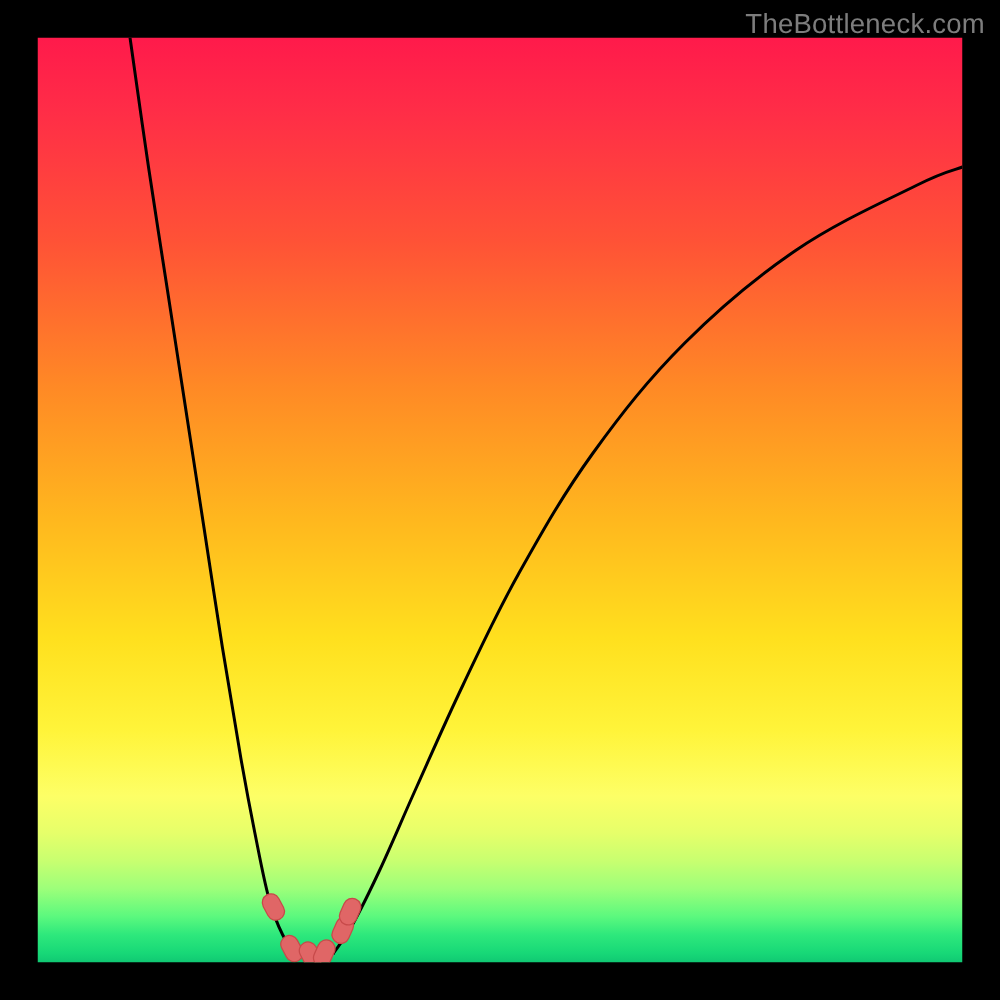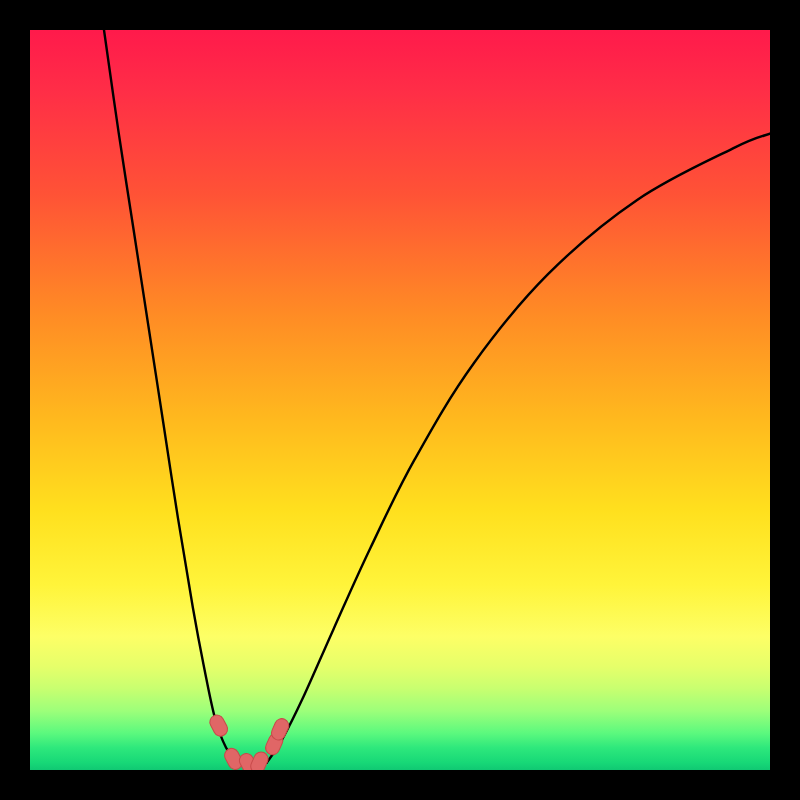--- a/index.html
+++ b/index.html
@@ -59,20 +59,21 @@
     color: #7d7d7d;
     font-size: 22px;
     letter-spacing: 0.2px;
     user-select: none;
   }
 </style>
 </head>
 <body>
 
 <div class="frame">
+  <div class="watermark">TheBottleneck.com</div>
   <div class="plot-area">
     <div class="gradient"></div>
     <svg class="curve" viewBox="0 0 740 740" preserveAspectRatio="none">
       <g id="curve-group">
           <path d="M 74.00 0.00 C 76.66 18.65, 83.47 67.64, 88.80 103.60 C 94.13 139.56, 98.27 165.17, 103.60 199.80 C 108.93 234.43, 113.07 261.37, 118.40 296.00 C 123.73 330.63, 127.87 357.57, 133.20 392.20 C 138.53 426.83, 142.67 455.10, 148.00 488.40 C 153.33 521.70, 158.14 550.56, 162.80 577.20 C 167.46 603.84, 169.90 616.42, 173.90 636.40 C 177.90 656.38, 181.00 673.55, 185.00 688.20 C 189.00 702.85, 192.10 709.81, 196.10 717.80 C 200.10 725.79, 205.20 729.94, 207.20 732.60" fill="none" stroke="#000000" stroke-width="2.4" stroke-linecap="round"></path>
           <path d="M 236.80 732.60 C 239.46 728.60, 244.94 722.39, 251.60 710.40 C 258.26 698.41, 264.48 685.98, 273.80 666.00 C 283.12 646.02, 291.41 626.04, 303.40 599.40 C 315.39 572.76, 325.75 548.64, 340.40 518.00 C 355.05 487.36, 366.15 462.50, 384.80 429.20 C 403.45 395.90, 420.02 366.30, 444.00 333.00 C 467.98 299.70, 488.70 273.50, 518.00 244.20 C 547.30 214.90, 573.50 192.84, 606.80 170.20 C 640.10 147.56, 679.02 130.39, 703.00 118.40 C 726.98 106.41, 733.34 106.26, 740.00 103.60" fill="none" stroke="#000000" stroke-width="2.4" stroke-linecap="round"></path>
           <path d="M 207.20 732.60 C 209.86 733.27, 216.67 736.30, 222.00 736.30 C 227.33 736.30, 234.14 733.27, 236.80 732.60" fill="none" stroke="#000000" stroke-width="2.4" stroke-linecap="round"></path>
         </g>
       <g id="marker-group">
           <rect x="181.70" y="684.60" width="14" height="22" rx="7" ry="7" fill="#e06666" stroke="#c74a4a" stroke-width="1" transform="rotate(-28 188.70000000000002 695.6)"></rect>

